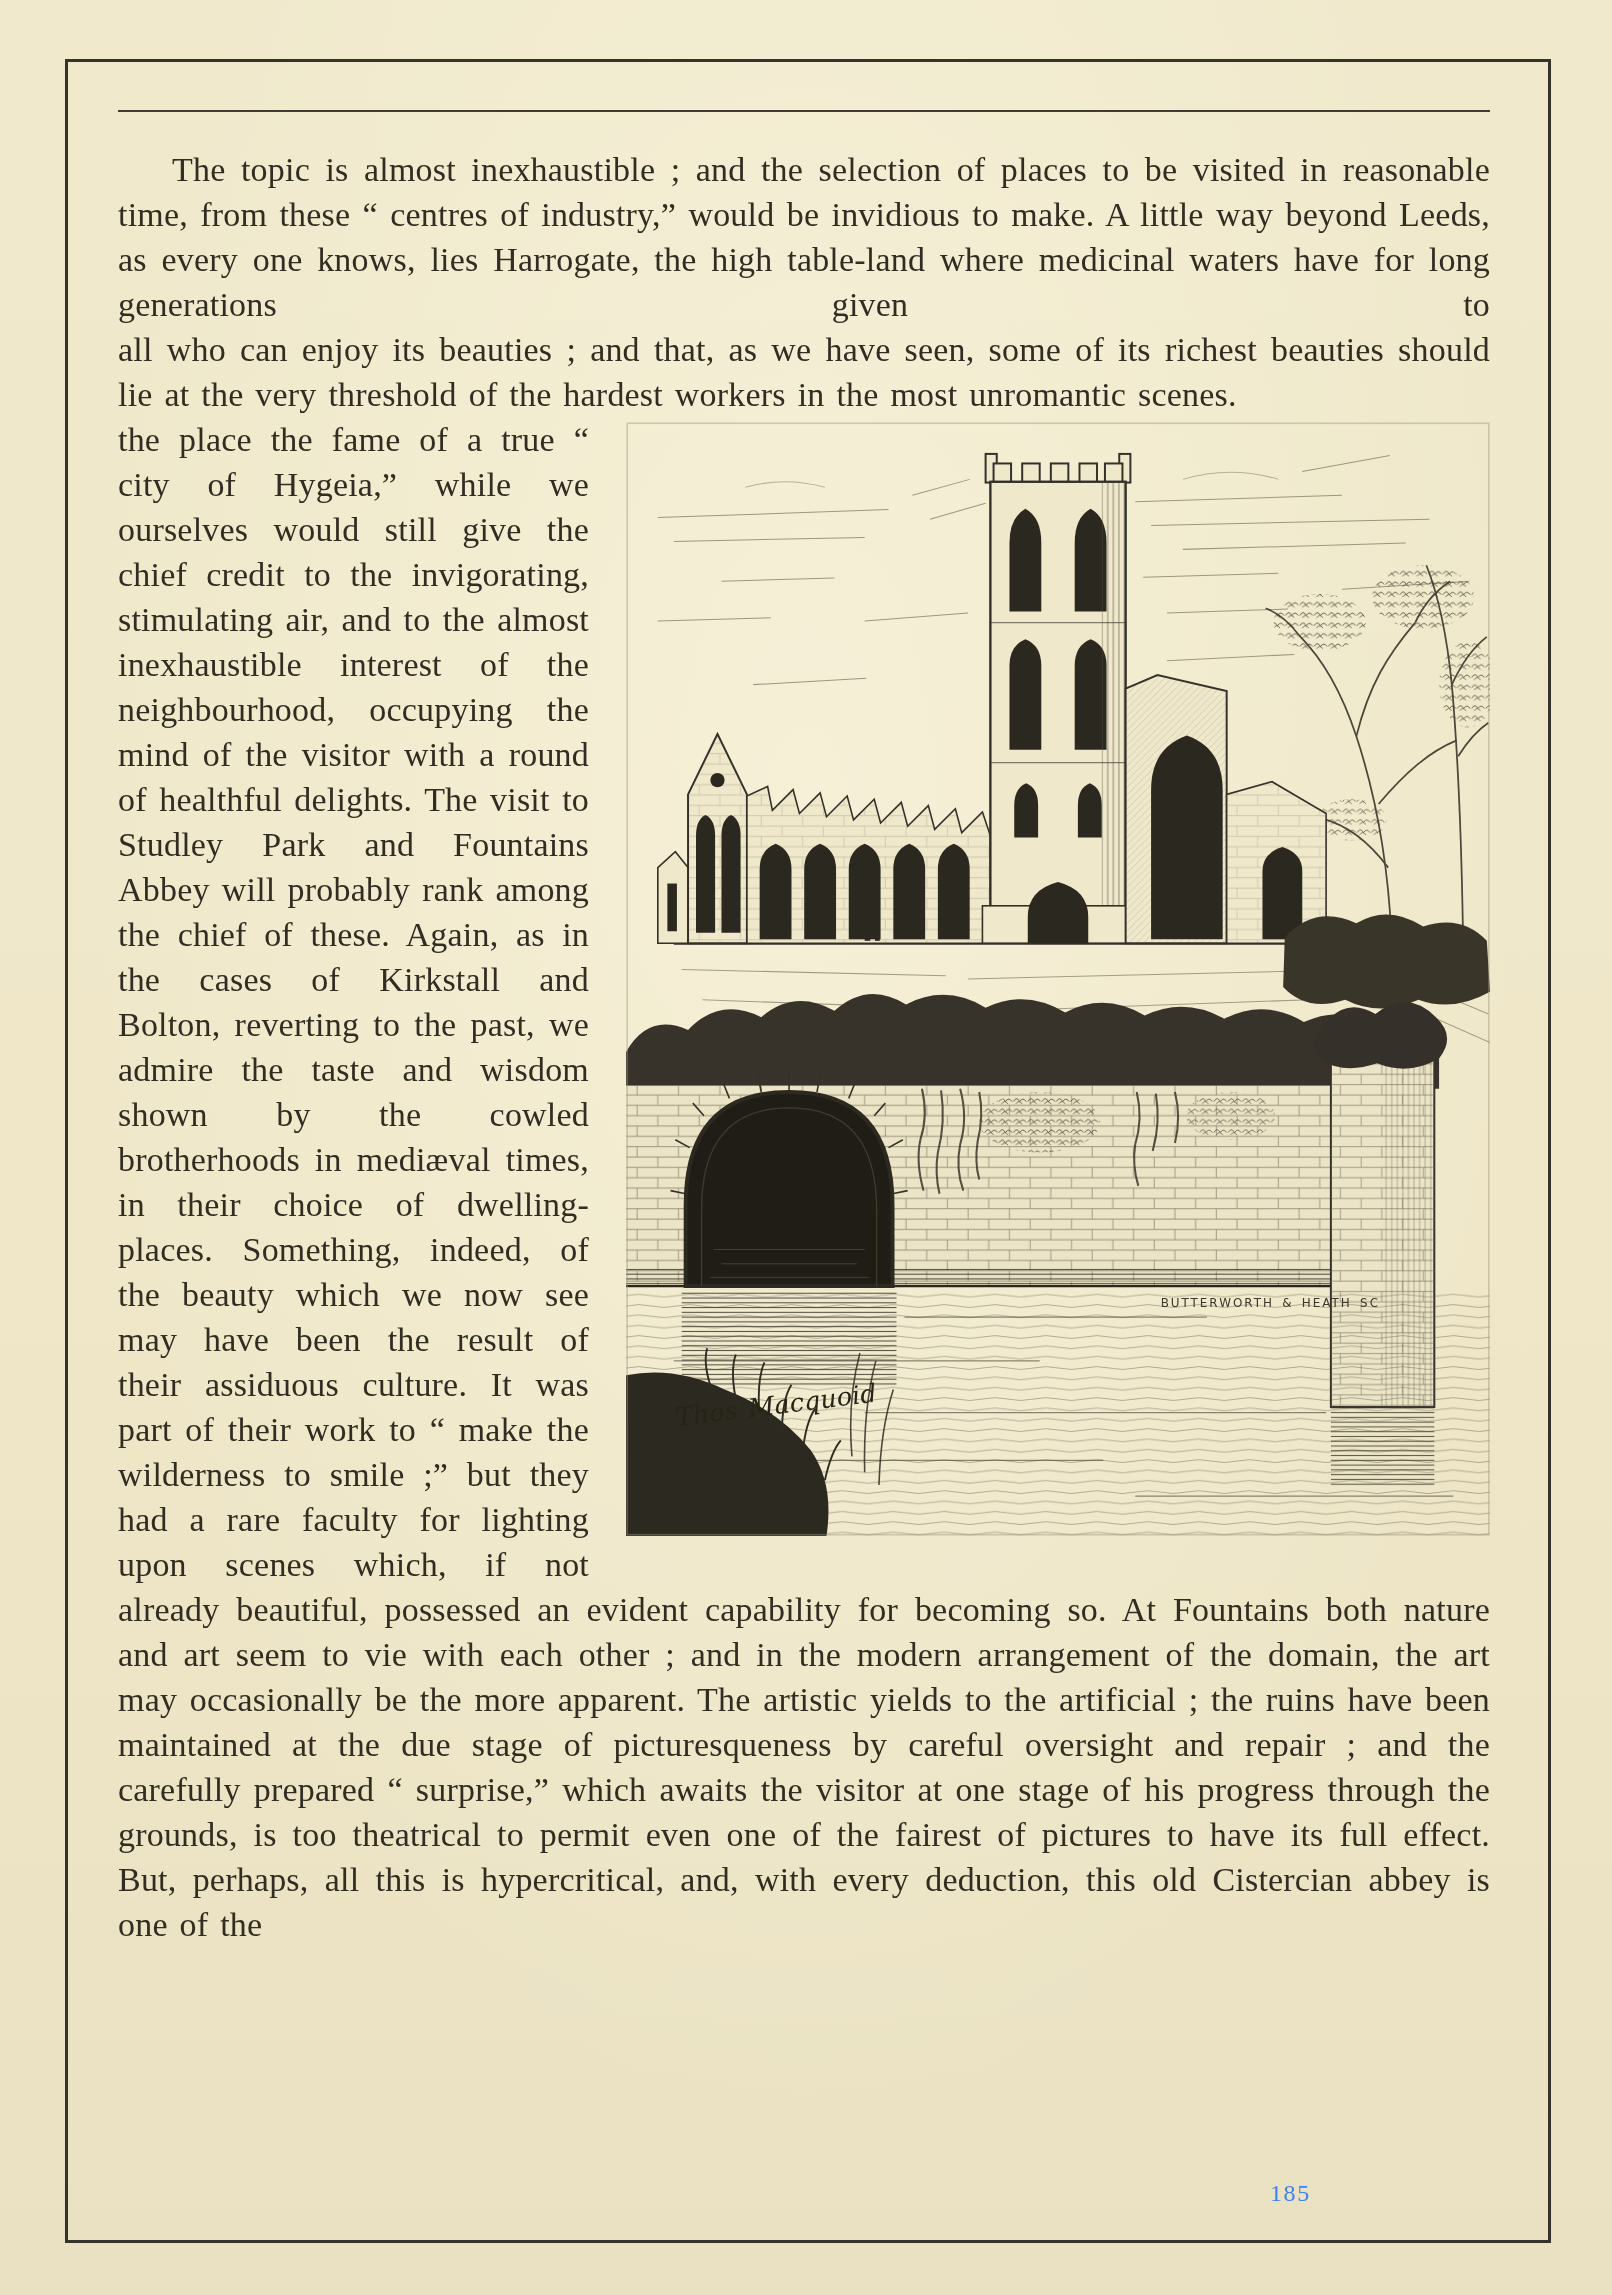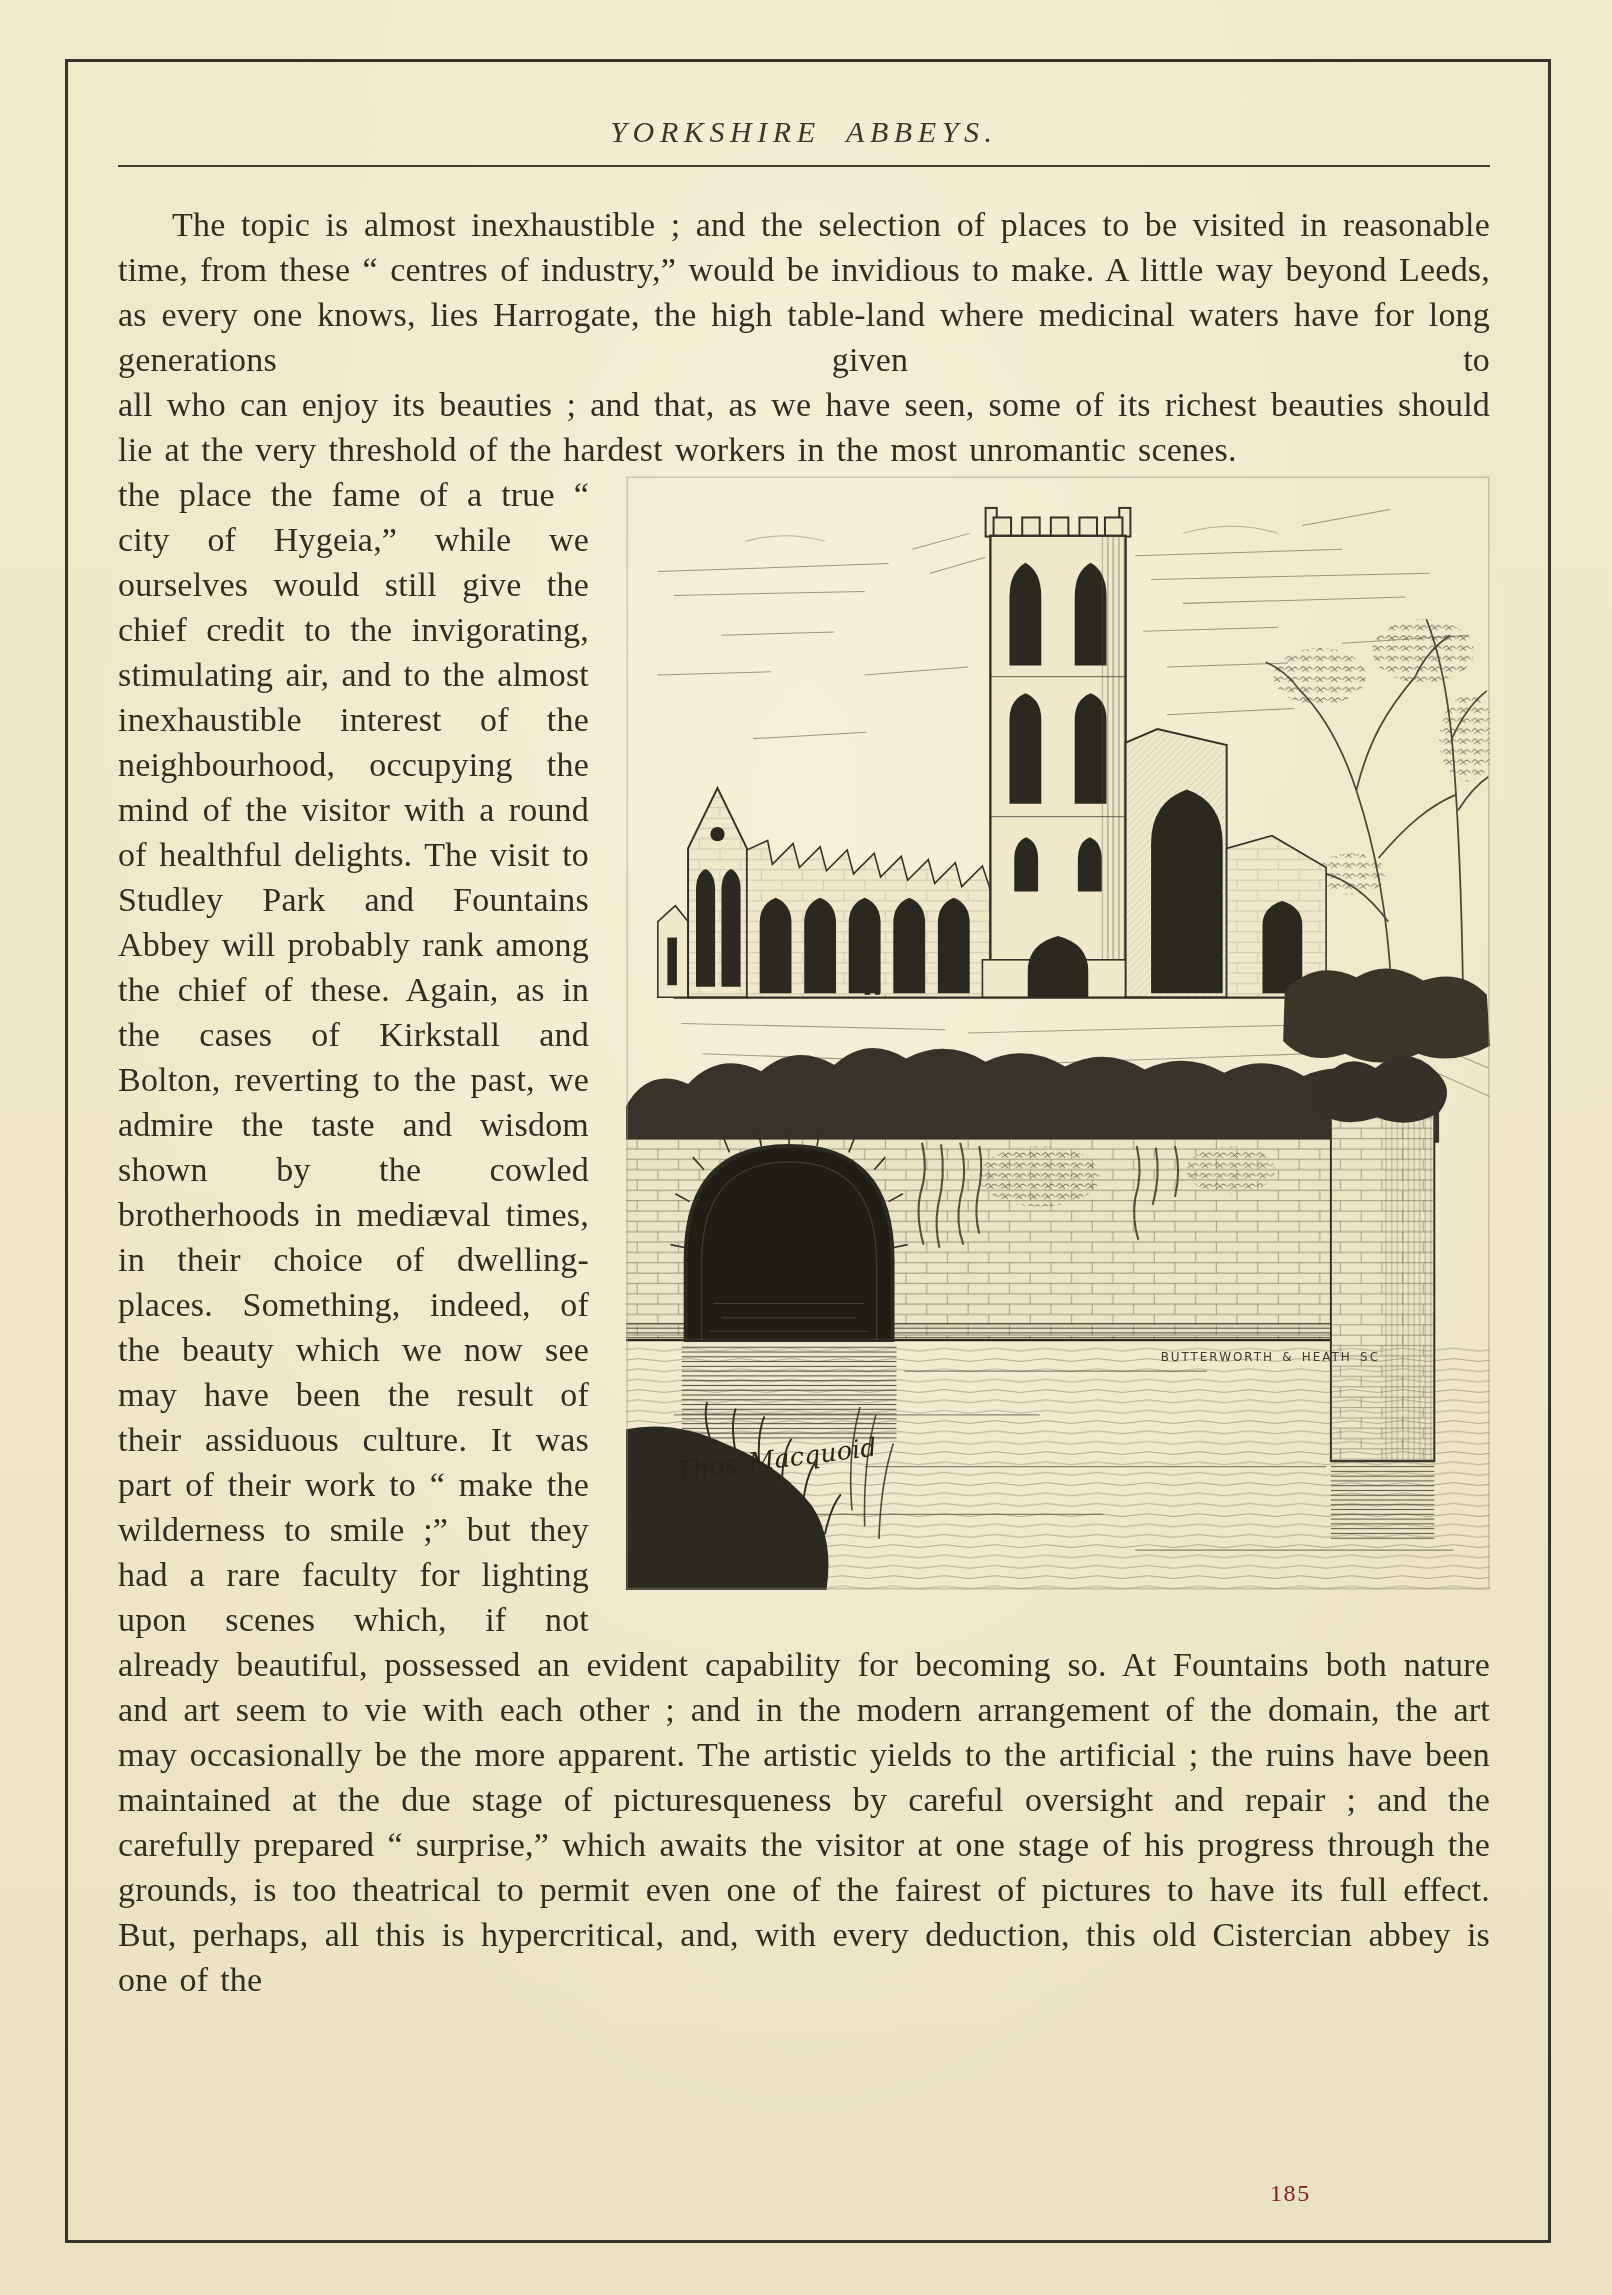--- a/index.html
+++ b/index.html
@@ -55,31 +55,30 @@
   .fig-caption {
     margin-top: 16px;
     text-align: center;
     font-size: 21.5px;
     line-height: 27px;
     letter-spacing: 2.4px;
     color: #38342a;
   }
   .page-num {
     position: absolute; left: 1270px; top: 2180px;
-    font-size: 24px; letter-spacing: 1.6px; color: #7f1d1d;
+    font-size: 24px; letter-spacing: 1.6px; color: #3b82f6;
   }
 </style>
 </head>
 <body>
 
 <div class="frame"></div>
 
 <div class="content">
 
-  <div class="running-head">YORKSHIRE ABBEYS.</div>
   <hr class="head-rule">
 
   <div class="bodycopy">
 
     <p class="para para2a">The topic is almost inexhaustible ; and the selection of places to be visited in reasonable time, from these “ centres of industry,” would be invidious to make.  A little way beyond Leeds, as every one knows, lies Harrogate, the high table-land where medicinal waters have for long generations given to</p>
 
     <p class="para">all who can enjoy its beauties ; and that, as we have seen, some of its richest beauties should lie at the very threshold of the hardest workers in the most unromantic scenes.</p>
 
     <div class="para para2b">
       <figure class="fig" style="margin-top:4.8px">

